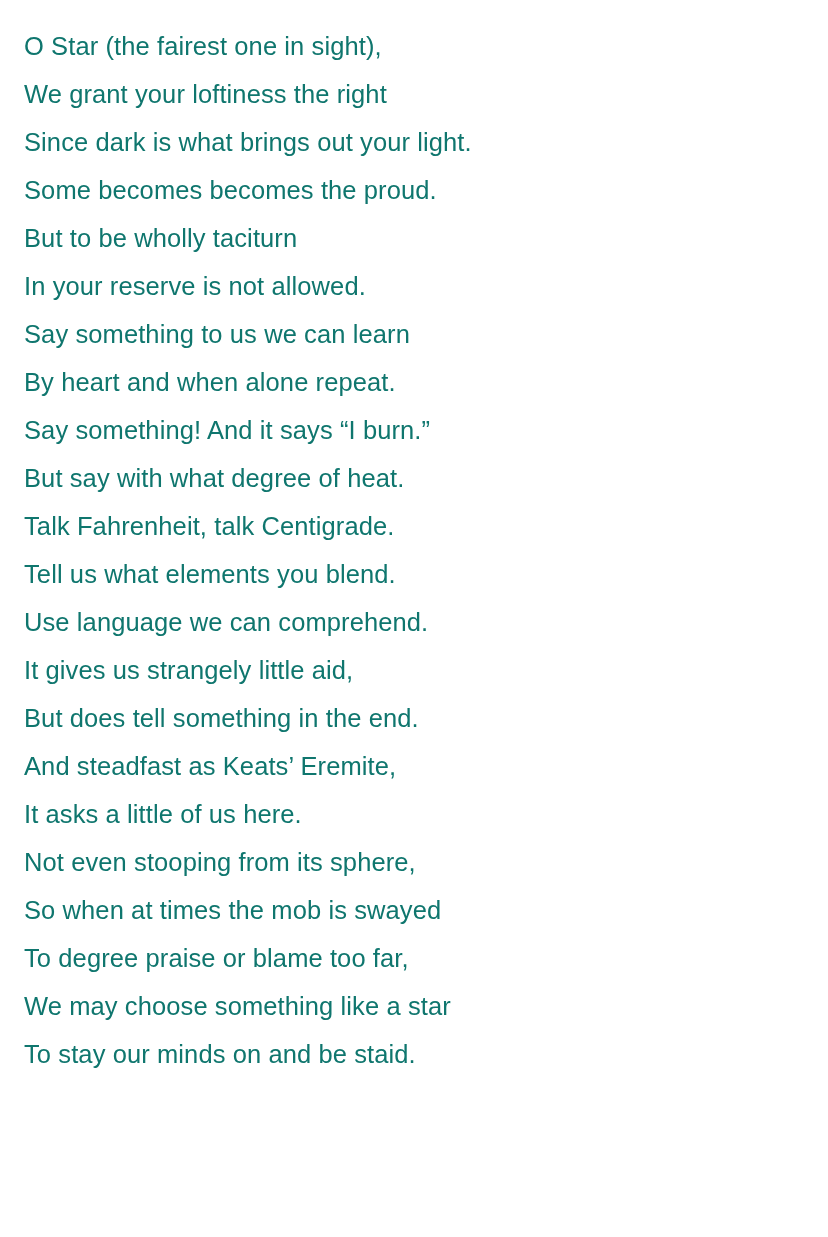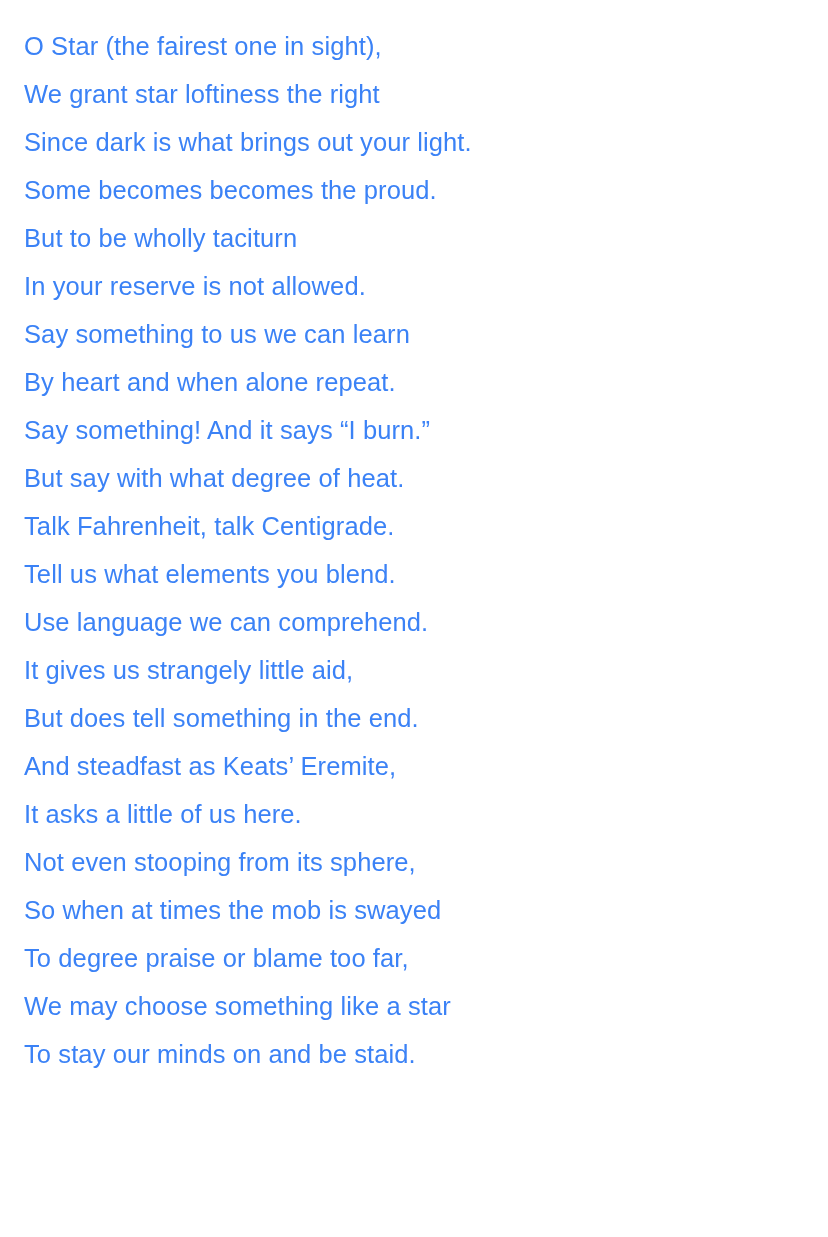--- a/index.html
+++ b/index.html
@@ -15,31 +15,31 @@
     -webkit-font-smoothing: antialiased;
   }
   .poem {
     padding: 22px 24px 0 24px;
     box-sizing: border-box;
   }
   .poem-line {
     font-size: 25.5px;
     line-height: 48px;
     font-weight: 400;
-    color: #3b82f6;
+    color: #0f766e;
     letter-spacing: 0.1px;
     white-space: pre;
   }
 </style>
 </head>
 <body>
 
 <div class="poem">
   <div class="poem-line">O Star (the fairest one in sight),</div>
-  <div class="poem-line">We grant star loftiness the right</div>
+  <div class="poem-line">We grant your loftiness the right</div>
   <div class="poem-line">Since dark is what brings out your light.</div>
   <div class="poem-line">Some becomes becomes the proud.</div>
   <div class="poem-line">But to be wholly taciturn</div>
   <div class="poem-line">In your reserve is not allowed.</div>
   <div class="poem-line">Say something to us we can learn</div>
   <div class="poem-line">By heart and when alone repeat.</div>
   <div class="poem-line">Say something! And it says “I burn.”</div>
   <div class="poem-line">But say with what degree of heat.</div>
   <div class="poem-line">Talk Fahrenheit, talk Centigrade.</div>
   <div class="poem-line">Tell us what elements you blend.</div>

